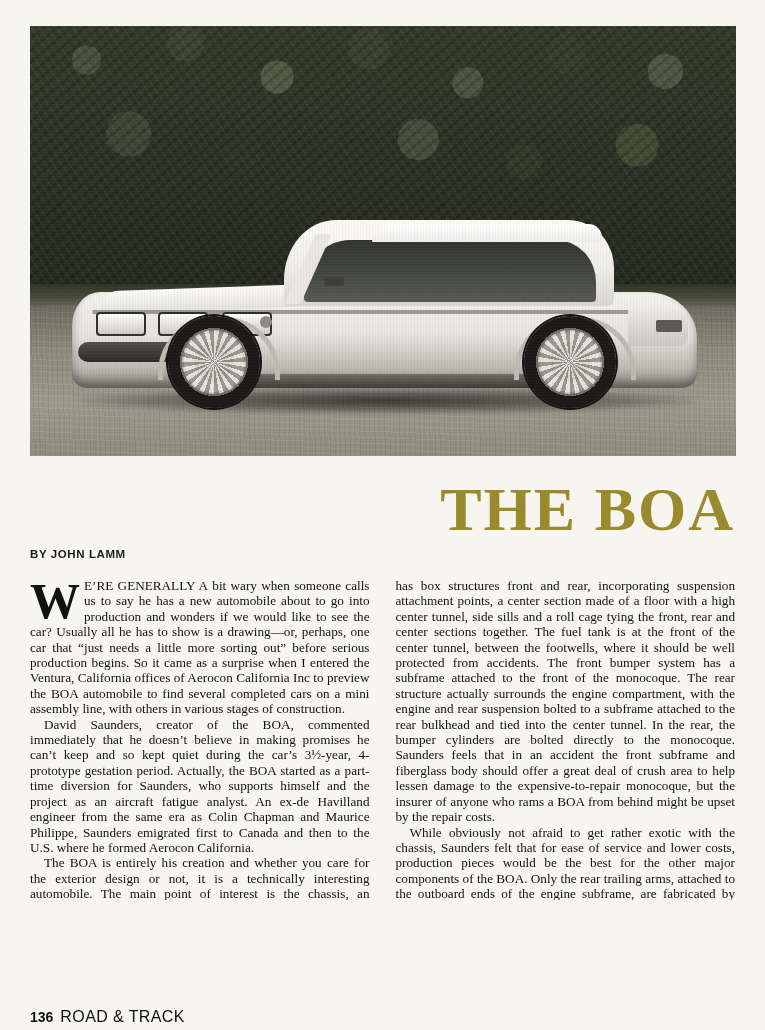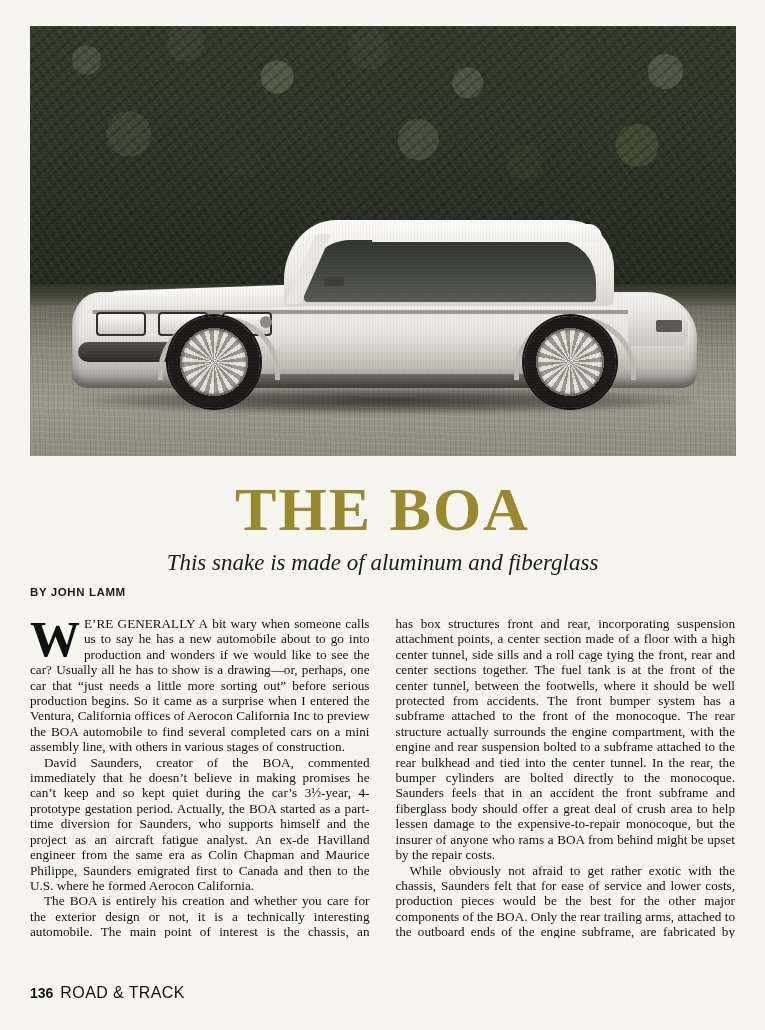--- a/index.html
+++ b/index.html
@@ -280,21 +280,21 @@
     inset: 0;
     pointer-events: none;
     background-image:
       repeating-linear-gradient(0deg, rgba(255,255,255,0.025) 0 1px, transparent 1px 3px),
       repeating-linear-gradient(90deg, rgba(0,0,0,0.03) 0 1px, transparent 1px 3px);
   }
 
   
   .headline {
     margin: 24px 0 0 0;
-    text-align: center;
+    text-align: right;
     font-family: "Liberation Serif", serif;
     font-weight: bold;
     color: #9a8a2e;
     letter-spacing: 1px;
   }
   .headline .line1 {
     display: block;
     font-size: 62px;
     line-height: 58px;
     letter-spacing: 2px;
@@ -357,21 +357,21 @@
     margin-top: 1px;
   }
   .smallcaps {
     font-variant: small-caps;
   }
 
   
   .footer {
     position: absolute;
     left: 30px;
-    bottom: 28px;
+    bottom: 4px;
     display: flex;
     align-items: baseline;
     gap: 7px;
   }
   .folio {
     font-family: "Liberation Sans", sans-serif;
     font-weight: bold;
     font-size: 14px;
     color: #111;
   }
@@ -416,21 +416,20 @@
       <div class="taillamp"></div>
     </div>
 
     <div class="photo-grain"></div>
   </div>
 
   <h1 class="headline">
     <span class="line1">THE BOA</span>
   </h1>
 
-  <div class="deck">This snake is made of aluminum and fiberglass</div>
   <div class="byline">BY JOHN LAMM</div>
 
   <div class="columns">
     <div class="col">
       <p class="first"><span class="dropcap">W</span><span class="smallcaps">E’RE GENERALLY A</span><span> bit wary when someone calls us to say he has a new automobile about to go into production and wonders if we would like to see the car? Usually all he has to show is a drawing—or, perhaps, one car that “just needs a little more sorting out” before serious production begins. So it came as a surprise when I entered the Ventura, California offices of Aerocon California Inc to preview the BOA automobile to find several completed cars on a mini assembly line, with others in various stages of construction.</span></p>
       <p>David Saunders, creator of the BOA, commented immediately that he doesn’t believe in making promises he can’t keep and so kept quiet during the car’s 3½-year, 4-prototype gestation period. Actually, the BOA started as a part-time diversion for Saunders, who supports himself and the project as an aircraft fatigue analyst. An ex-de Havilland engineer from the same era as Colin Chapman and Maurice Philippe, Saunders emigrated first to Canada and then to the U.S. where he formed Aerocon California.</p>
       <p>The BOA is entirely his creation and whether you care for the exterior design or not, it is a technically interesting automobile. The main point of interest is the chassis, an ingredient Saunders feels is the weak point in many cars. Considering Saunders’ aircraft background, you wouldn’t expect something too conventional for the BOA’s chassis and it isn’t, unless you consider the conventional Formula 1 automobile. That’s right, Saunders uses an aluminum monocoque chassis. In essence, the monocoque</p>
     </div>
     <div class="col">
       <p class="first">has box structures front and rear, incorporating suspension attachment points, a center section made of a floor with a high center tunnel, side sills and a roll cage tying the front, rear and center sections together. The fuel tank is at the front of the center tunnel, between the footwells, where it should be well protected from accidents. The front bumper system has a subframe attached to the front of the monocoque. The rear structure actually surrounds the engine compartment, with the engine and rear suspension bolted to a subframe attached to the rear bulkhead and tied into the center tunnel. In the rear, the bumper cylinders are bolted directly to the monocoque. Saunders feels that in an accident the front subframe and fiberglass body should offer a great deal of crush area to help lessen damage to the expensive-to-repair monocoque, but the insurer of anyone who rams a BOA from behind might be upset by the repair costs.</p>

